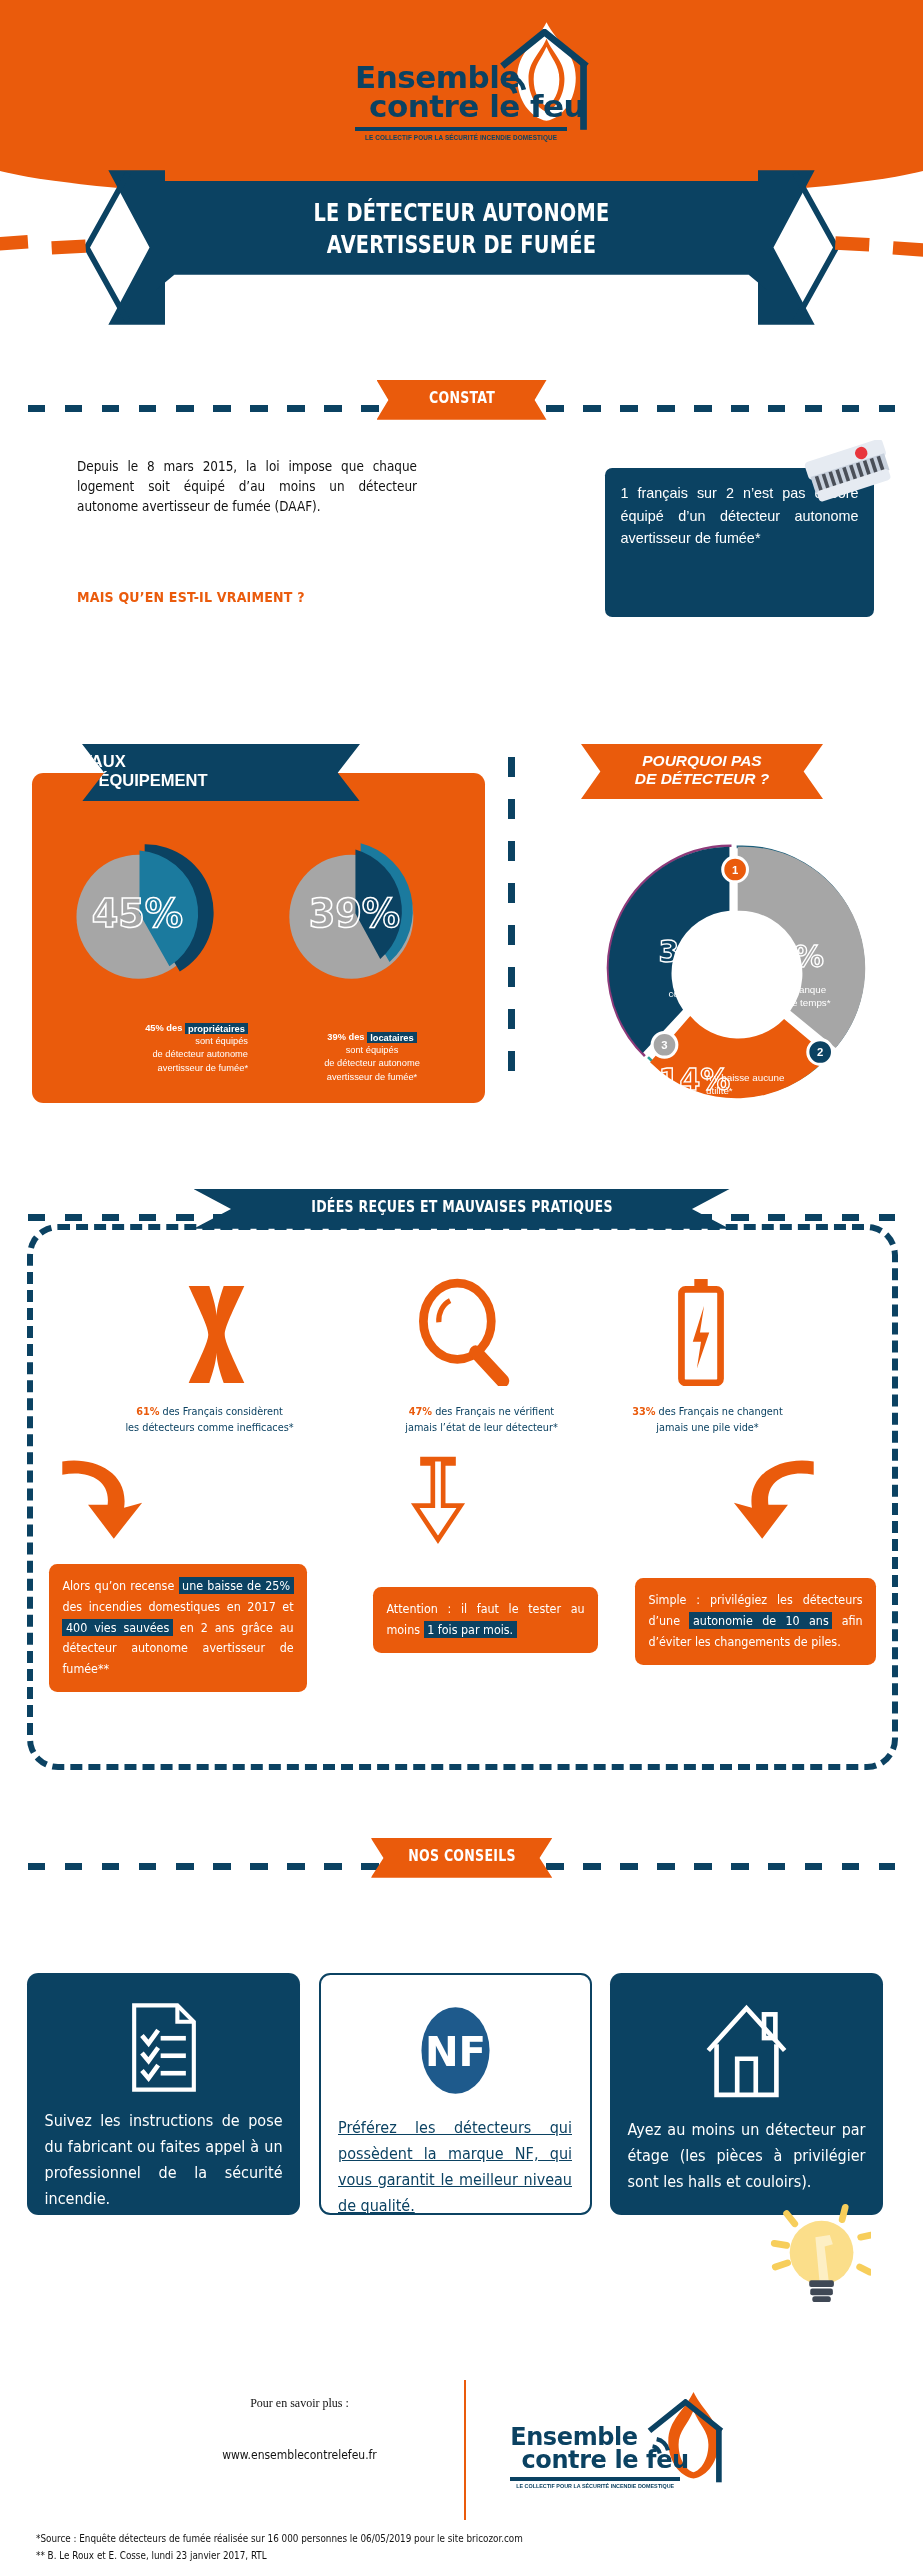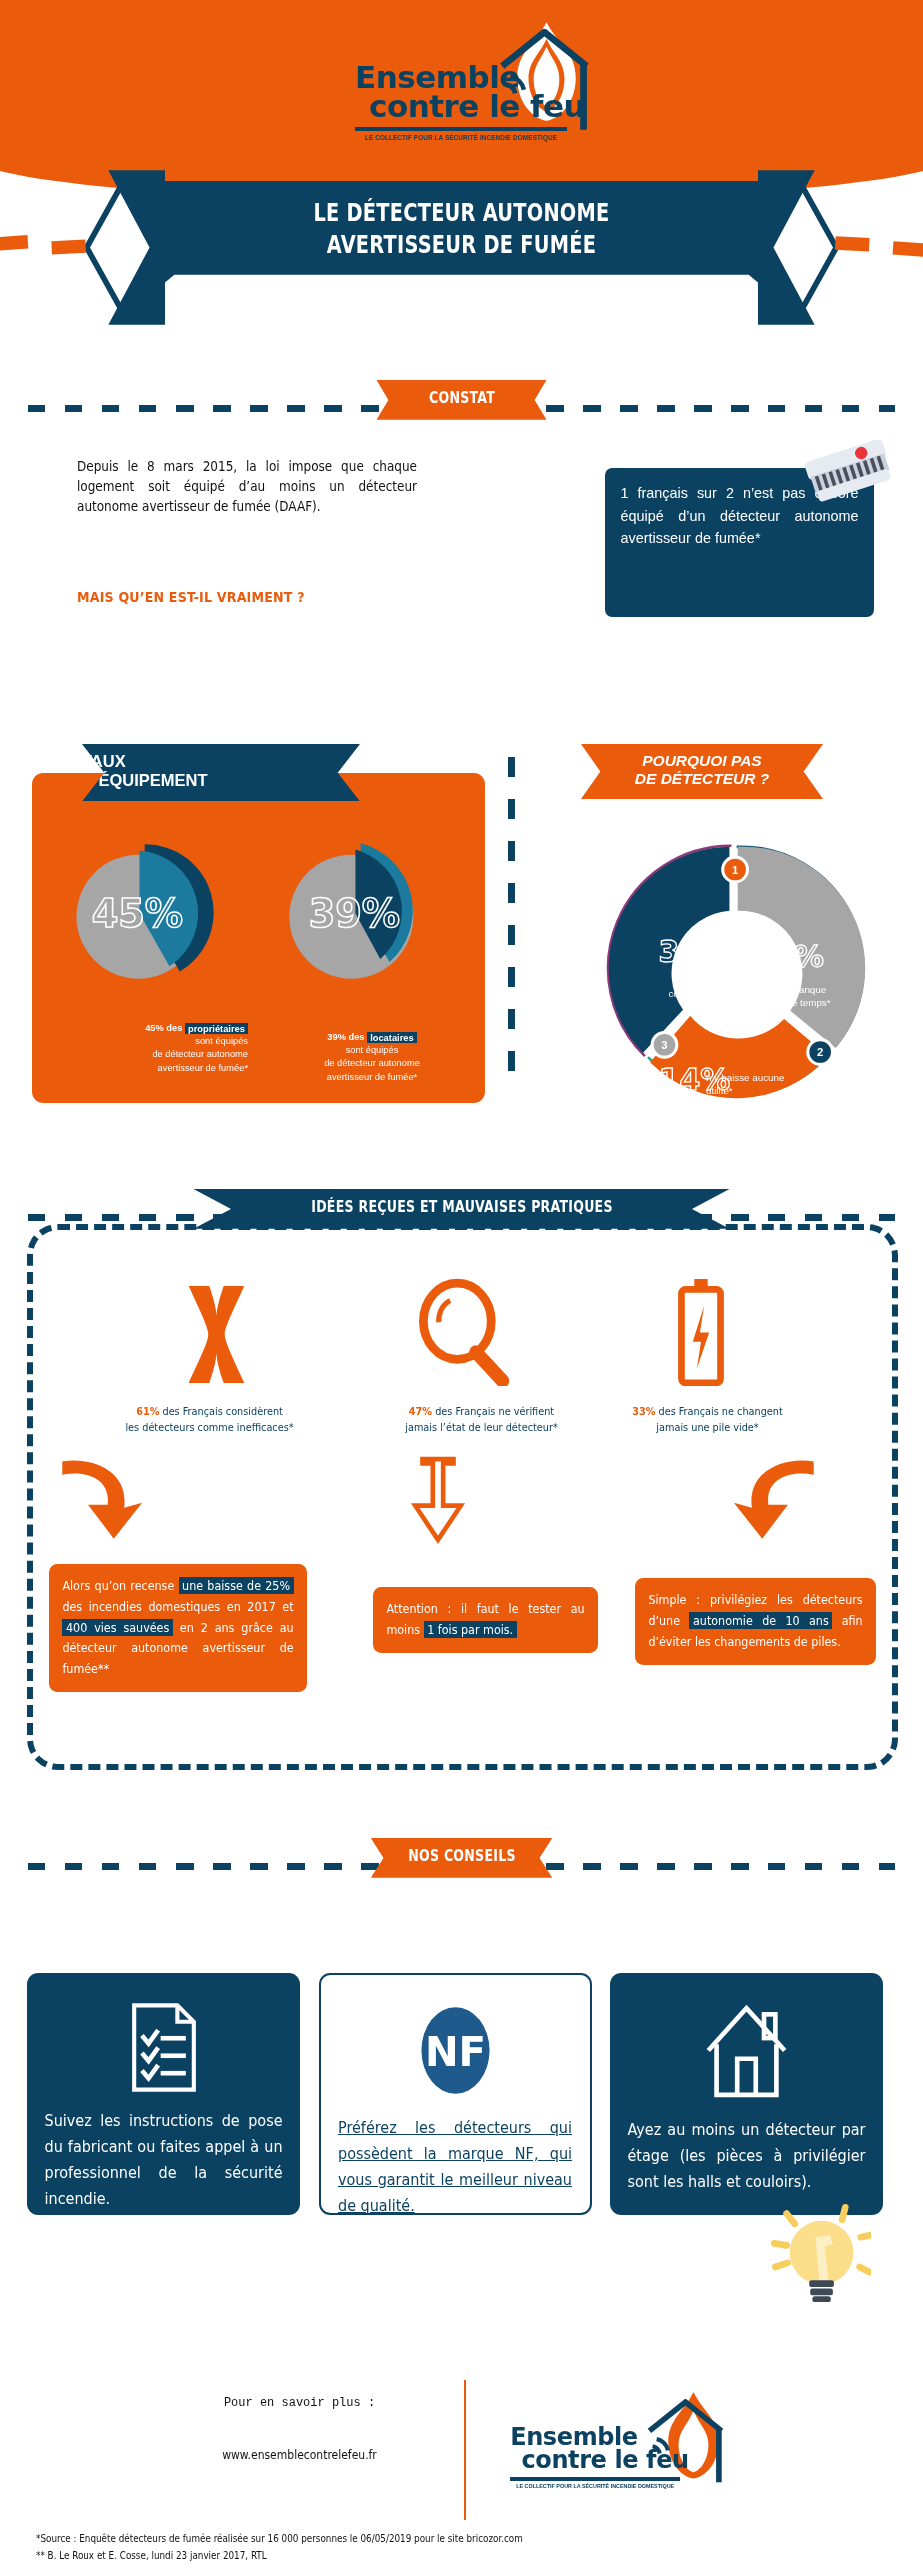--- a/index.html
+++ b/index.html
@@ -174,21 +174,21 @@
     margin-top:auto;padding-top:14.4px;
     font-family:"DejaVu Sans Condensed","Liberation Sans Narrow","Liberation Sans",sans-serif;
     font-size:16px;line-height:1.62;text-align:justify;width:100%;
   }
   .bulb{position:absolute;left:768px;top:2195px;z-index:4;}
 
   
   .footer{position:absolute;left:0;top:2370px;width:923px;height:155px;}
   .foot-more{
     position:absolute;left:155px;top:26px;width:289px;text-align:center;
-    font-family:Liberation Mono, monospace;
+    font-family:Liberation Serif, serif;
     font-size:12px;color:#111;
   }
   .foot-url{
     position:absolute;left:155px;top:78px;width:289px;text-align:center;
     font-family:"DejaVu Sans Condensed","Liberation Sans Narrow","Liberation Sans",sans-serif;
     font-size:12px;color:#111;
   }
   .foot-rule{position:absolute;left:464px;top:10.3px;width:1.5px;height:140px;background:var(--orange);}
   .foot-logo{position:absolute;left:505px;top:19.6px;width:242px;height:118px;}
   .foot-logo .lt1,.foot-logo .lt2{

